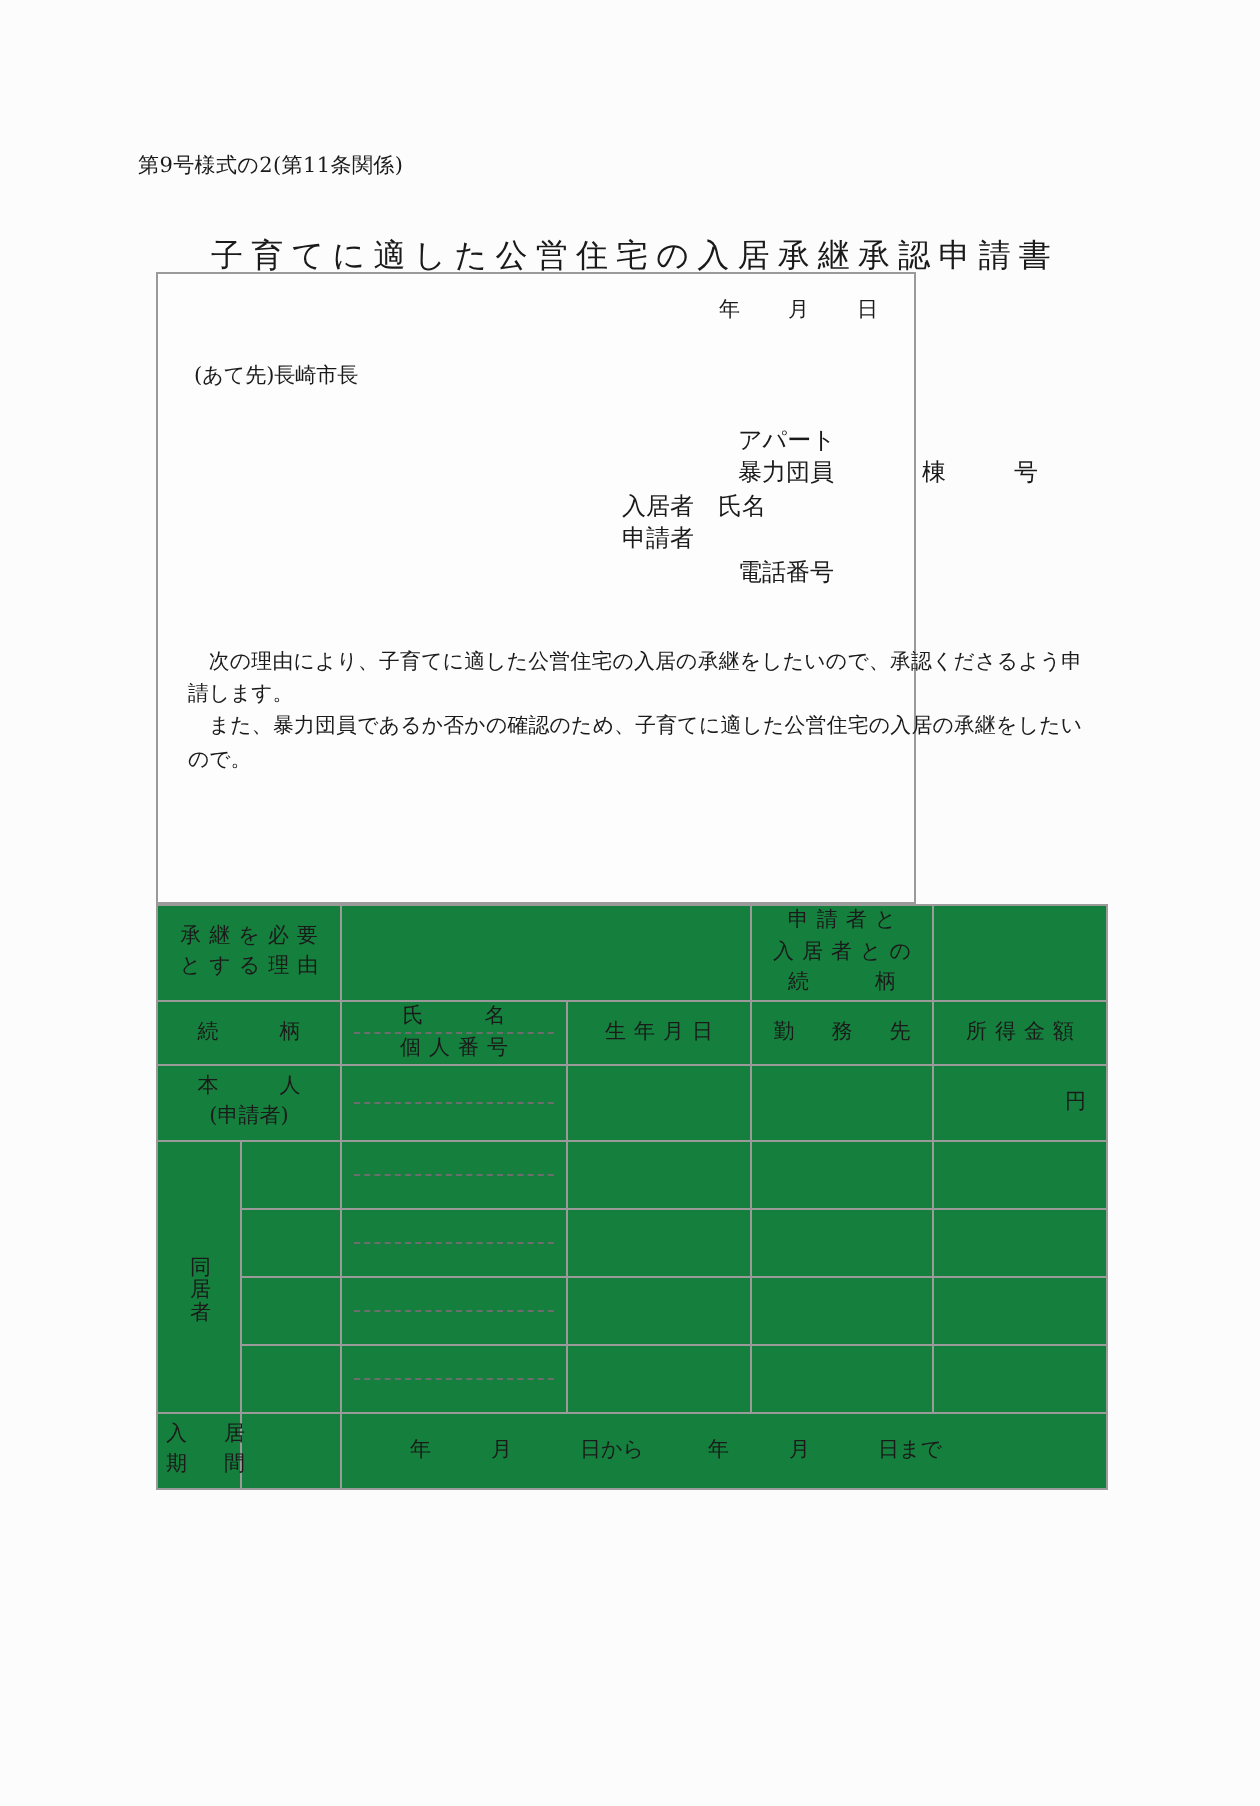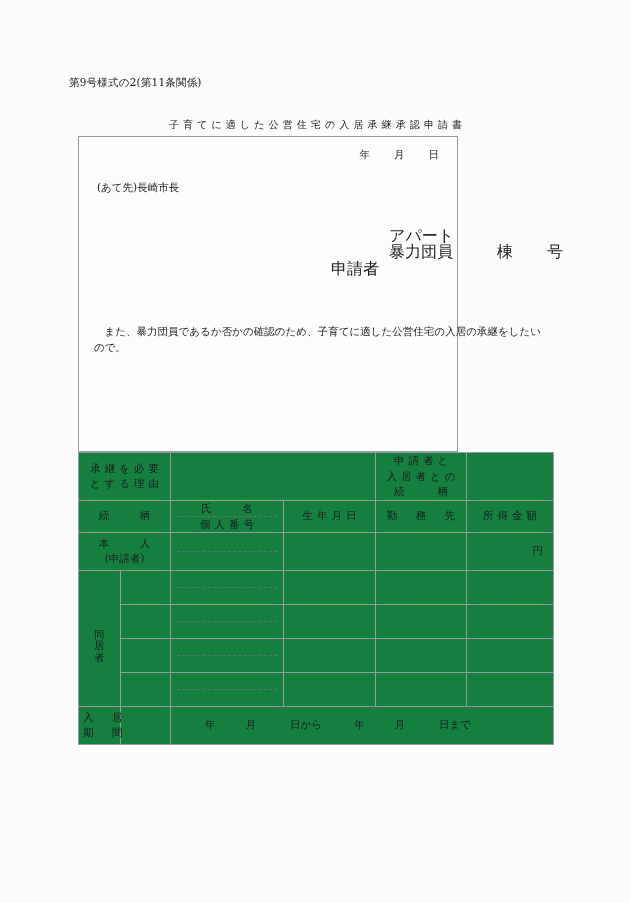--- a/index.html
+++ b/index.html
@@ -34,21 +34,21 @@
     white-space: nowrap;
   }
 
   
   .doc-title {
     position: absolute;
     left: 78px;
     top: 118px;
     width: 475px;
     text-align: center;
-    font-size: 10px;
+    font-size: 16px;
     letter-spacing: 4.1px;
     text-indent: 4.1px;
     white-space: nowrap;
   }
 
   
   .outer-box {
     position: absolute;
     left: 78px;
     top: 136px;
@@ -71,26 +71,25 @@
   .addressee {
     position: absolute;
     left: 18px;
     top: 44px;
     font-size: 10.5px;
     white-space: nowrap;
   }
 
   .party-block {
     position: absolute;
-    left: 252px;
+    left: 232px;
     top: 75px;
-    font-size: 16px;
+    font-size: 12px;
     line-height: 16.4px;
     white-space: nowrap;
-    margin-top: 16px;
   }
   .party-block .row { height: 16.4px; }
   .ind-1 { display: inline-block; width: 58px; }
   .ind-2 { display: inline-block; width: 58px; }
   .gap-m { display: inline-block; width: 44px; }
   .gap-s { display: inline-block; width: 34px; }
   .gap-xs { display: inline-block; width: 12px; }
 
   .body-text {
     position: absolute;
@@ -229,25 +228,32 @@
     <div class="addressee">(あて先)長崎市長</div>
 
     <div class="party-block">
       <div class="row">
         <span class="ind-1"></span><span>アパート</span>
       </div>
       <div class="row">
         <span class="ind-1"></span><span>暴力団員</span><span class="gap-m"></span><span>棟</span><span class="gap-s"></span><span>号</span>
       </div>
       <div class="row">
+        <span>入居者</span><span class="gap-xs"></span><span>氏名</span>
+      </div>
+      <div class="row">
         <span>申請者</span>
       </div>
+      <div class="row">
+        <span class="ind-2"></span><span>電話番号</span>
+      </div>
     </div>
 
     <div class="body-text">
+      <p>次の理由により、子育てに適した公営住宅の入居の承継をしたいので、承認くださるよう申請します。</p>
       <p>また、暴力団員であるか否かの確認のため、子育てに適した公営住宅の入居の承継をしたいので。</p>
     </div>
   </div>
 
   <table class="grid">
     <colgroup>
       <col style="width:42px">
       <col style="width:50px">
       <col style="width:113px">
       <col style="width:92px">

